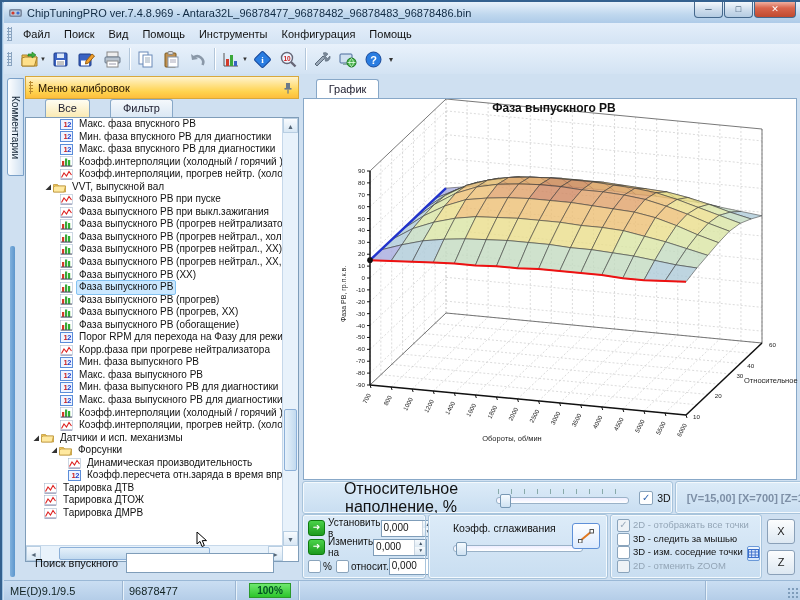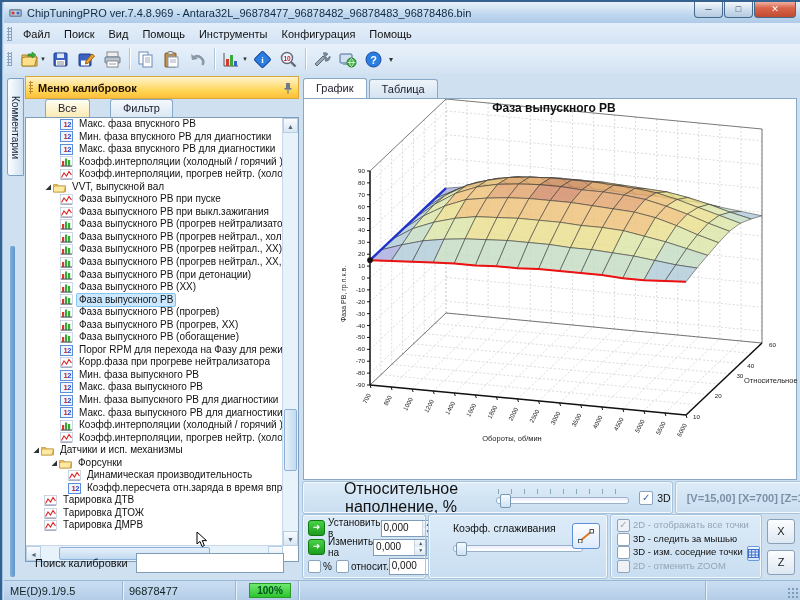--- a/index.html
+++ b/index.html
@@ -31,21 +31,21 @@
   #main{position:absolute;left:2px;top:72px;right:2px;bottom:21px;background:#cfe0f1;}
   
   #dockstrip{position:absolute;left:0;top:0;width:20px;bottom:0;}
   #comments-tab{position:absolute;left:3px;top:4px;width:15px;height:96px;border:1px solid #7aa0c8;border-radius:3px 0 0 3px;
     background:linear-gradient(90deg,#fdfeff,#cfe0f1);writing-mode:vertical-rl;font-size:10px;color:#123;
     display:flex;align-items:center;justify-content:center;}
   #splitter{position:absolute;left:6px;top:172px;width:5px;bottom:4px;background:linear-gradient(90deg,#7fb0dd,#5d96cc);border-radius:2px;}
   
   #leftpanel{position:absolute;left:20px;top:0;width:276px;bottom:0;}
   #lp-header{position:absolute;left:1px;top:2px;right:1px;height:21px;background:linear-gradient(#fff3cd,#ffd34e 70%,#fdbe3c);
-    border:1px solid #d8a83c;display:flex;align-items:center;font-size:11px;font-weight:bold;color:#201000;}
+    border:1px solid #d8a83c;display:flex;align-items:center;font-size:11px;font-weight:normal;color:#201000;}
   #lp-header .hgrip{width:4px;height:13px;margin:0 5px 0 3px;background:radial-gradient(#b98a30 1px,transparent 1.2px);background-size:3px 3px;}
   .pin{margin-left:auto;margin-right:5px;}
   #lp-tabs{position:absolute;left:1px;top:23px;right:1px;height:20px;display:flex;align-items:flex-end;}
   .ltab{font-size:11px;padding:2px 12px 3px;border:1px solid #88a8c8;border-bottom:none;border-radius:3px 3px 0 0;margin-left:20px;
     background:linear-gradient(#f4f8fc,#dbe8f4);color:#223;}
   .ltab.active{background:linear-gradient(#fffdf2,#fae9b0);font-weight:normal;position:relative;top:1px;padding-bottom:4px;}
   #treewrap{position:absolute;left:1px;top:43px;right:1px;height:443px;background:#fff;border:1px solid #7f9db9;overflow:hidden;}
   #tree{position:absolute;left:0;top:0;right:15px;bottom:15px;overflow:hidden;}
   .trow{height:12.55px;line-height:12.6px;font-size:10px;color:#111;white-space:nowrap;display:flex;align-items:center;}
   .trow .lbl{padding:0 2px;border:1px solid transparent;}
@@ -56,21 +56,21 @@
   #hscroll{position:absolute;left:0;bottom:0;right:15px;height:15px;background:#e8f2fb;border-top:1px solid #c6d8ea;}
   .sbtn{position:absolute;width:15px;height:15px;font-size:7px;color:#567;text-align:center;line-height:15px;
     background:linear-gradient(#f8fbfe,#d8e7f4);border:1px solid #b8cee2;box-sizing:border-box;}
   .sthumb{position:absolute;background:linear-gradient(90deg,#e6f1fa,#c2daef);border:1px solid #8cb0d8;border-radius:2px;}
   #hscroll .sthumb{background:linear-gradient(#e6f1fa,#c2daef);}
   #searchrow{position:absolute;left:1px;bottom:3px;right:1px;height:30px;display:flex;align-items:center;}
   #searchrow label{font-size:11px;color:#111;margin-left:10px;}
   #searchrow input{margin-left:8px;width:140px;height:18px;border:1px solid #7f9db9;font-size:11px;padding:0 3px;}
   
   #rightpanel{position:absolute;left:298px;top:0;right:0;bottom:0;}
-  #rp-tabs{position:absolute;left:1px;top:4px;height:20px;display:flex;align-items:flex-end;}
+  #rp-tabs{position:absolute;left:11px;top:4px;height:20px;display:flex;align-items:center;flex-direction:column;}
   .rtab{font-size:11px;padding:3px 12px;border:1px solid #88a8c8;border-bottom:none;border-radius:3px 3px 0 0;margin-right:2px;
     background:linear-gradient(#eef4fa,#d4e3f1);color:#223;}
   .rtab.active{background:#fff;position:relative;top:1px;padding-bottom:5px;}
   #chartarea{position:absolute;left:1px;top:24px;right:3px;height:380px;background:#fff;border:1px solid #88a8c8;}
   #chart{position:absolute;left:0;top:0;}
   
   #sliderbar{position:absolute;left:1px;top:408px;right:3px;height:31px;display:flex;}
   .group{background:linear-gradient(#dcebf8,#c9def1);border:1px solid #f4f9fd;outline:1px solid #a8c4dc;border-radius:2px;
     position:relative;box-sizing:border-box;}
   #grp-load{flex:1;margin-right:4px;display:flex;align-items:center;}
@@ -409,31 +409,20 @@
             </div>
             <div class="trow">
               <span style="width:34px;flex:none;"></span>
               <svg class="ticon" viewBox="0 0 13 11">
                 <rect x="0.5" y="0.5" width="12" height="10" fill="#fff" stroke="#9ab0c8" stroke-width=".5"></rect>
                 <rect x="2" y="5" width="2.2" height="5" fill="#d23a2a"></rect>
                 <rect x="5" y="2.5" width="2.2" height="7.5" fill="#3aa83a"></rect>
                 <rect x="8" y="4" width="2.2" height="6" fill="#2fae2f"></rect>
                 <line x1="1" y1="10" x2="12" y2="10" stroke="#556"></line>
               </svg>
-              <span class="lbl">Фаза выпускного РВ (при детонации)</span>
-            </div>
-            <div class="trow">
-              <span style="width:34px;flex:none;"></span>
-              <svg class="ticon" viewBox="0 0 13 11">
-                <rect x="0.5" y="0.5" width="12" height="10" fill="#fff" stroke="#9ab0c8" stroke-width=".5"></rect>
-                <rect x="2" y="5" width="2.2" height="5" fill="#d23a2a"></rect>
-                <rect x="5" y="2.5" width="2.2" height="7.5" fill="#3aa83a"></rect>
-                <rect x="8" y="4" width="2.2" height="6" fill="#2fae2f"></rect>
-                <line x1="1" y1="10" x2="12" y2="10" stroke="#556"></line>
-              </svg>
               <span class="lbl">Фаза выпускного РВ (ХХ)</span>
             </div>
             <div class="trow sel">
               <span style="width:34px;flex:none;"></span>
               <svg class="ticon" viewBox="0 0 13 11">
                 <rect x="0.5" y="0.5" width="12" height="10" fill="#fff" stroke="#9ab0c8" stroke-width=".5"></rect>
                 <rect x="2" y="5" width="2.2" height="5" fill="#d23a2a"></rect>
                 <rect x="5" y="2.5" width="2.2" height="7.5" fill="#3aa83a"></rect>
                 <rect x="8" y="4" width="2.2" height="6" fill="#2fae2f"></rect>
                 <line x1="1" y1="10" x2="12" y2="10" stroke="#556"></line>
@@ -620,21 +609,21 @@
           <div class="sbtn" style="bottom:0;">▼</div>
           <div class="sthumb" style="left:1px;right:1px;top:68%;height:14%;"></div>
         </div>
         <div id="hscroll">
           <div class="sbtn" style="left:0;">◄</div>
           <div class="sbtn" style="right:0;">►</div>
           <div class="sthumb" style="top:1px;bottom:1px;left:13%;width:58%;"></div>
         </div>
       </div>
       <div id="searchrow">
-        <label>Поиск калибровки</label>
+        <label>Поиск впускного</label>
         <input value="" style="">
       </div>
     </div>
 
     <div id="rightpanel">
       <div id="rp-tabs">
           <span class="rtab active">График</span>
           <span class="rtab">Таблица</span>
         </div>
       <div id="chartarea">

